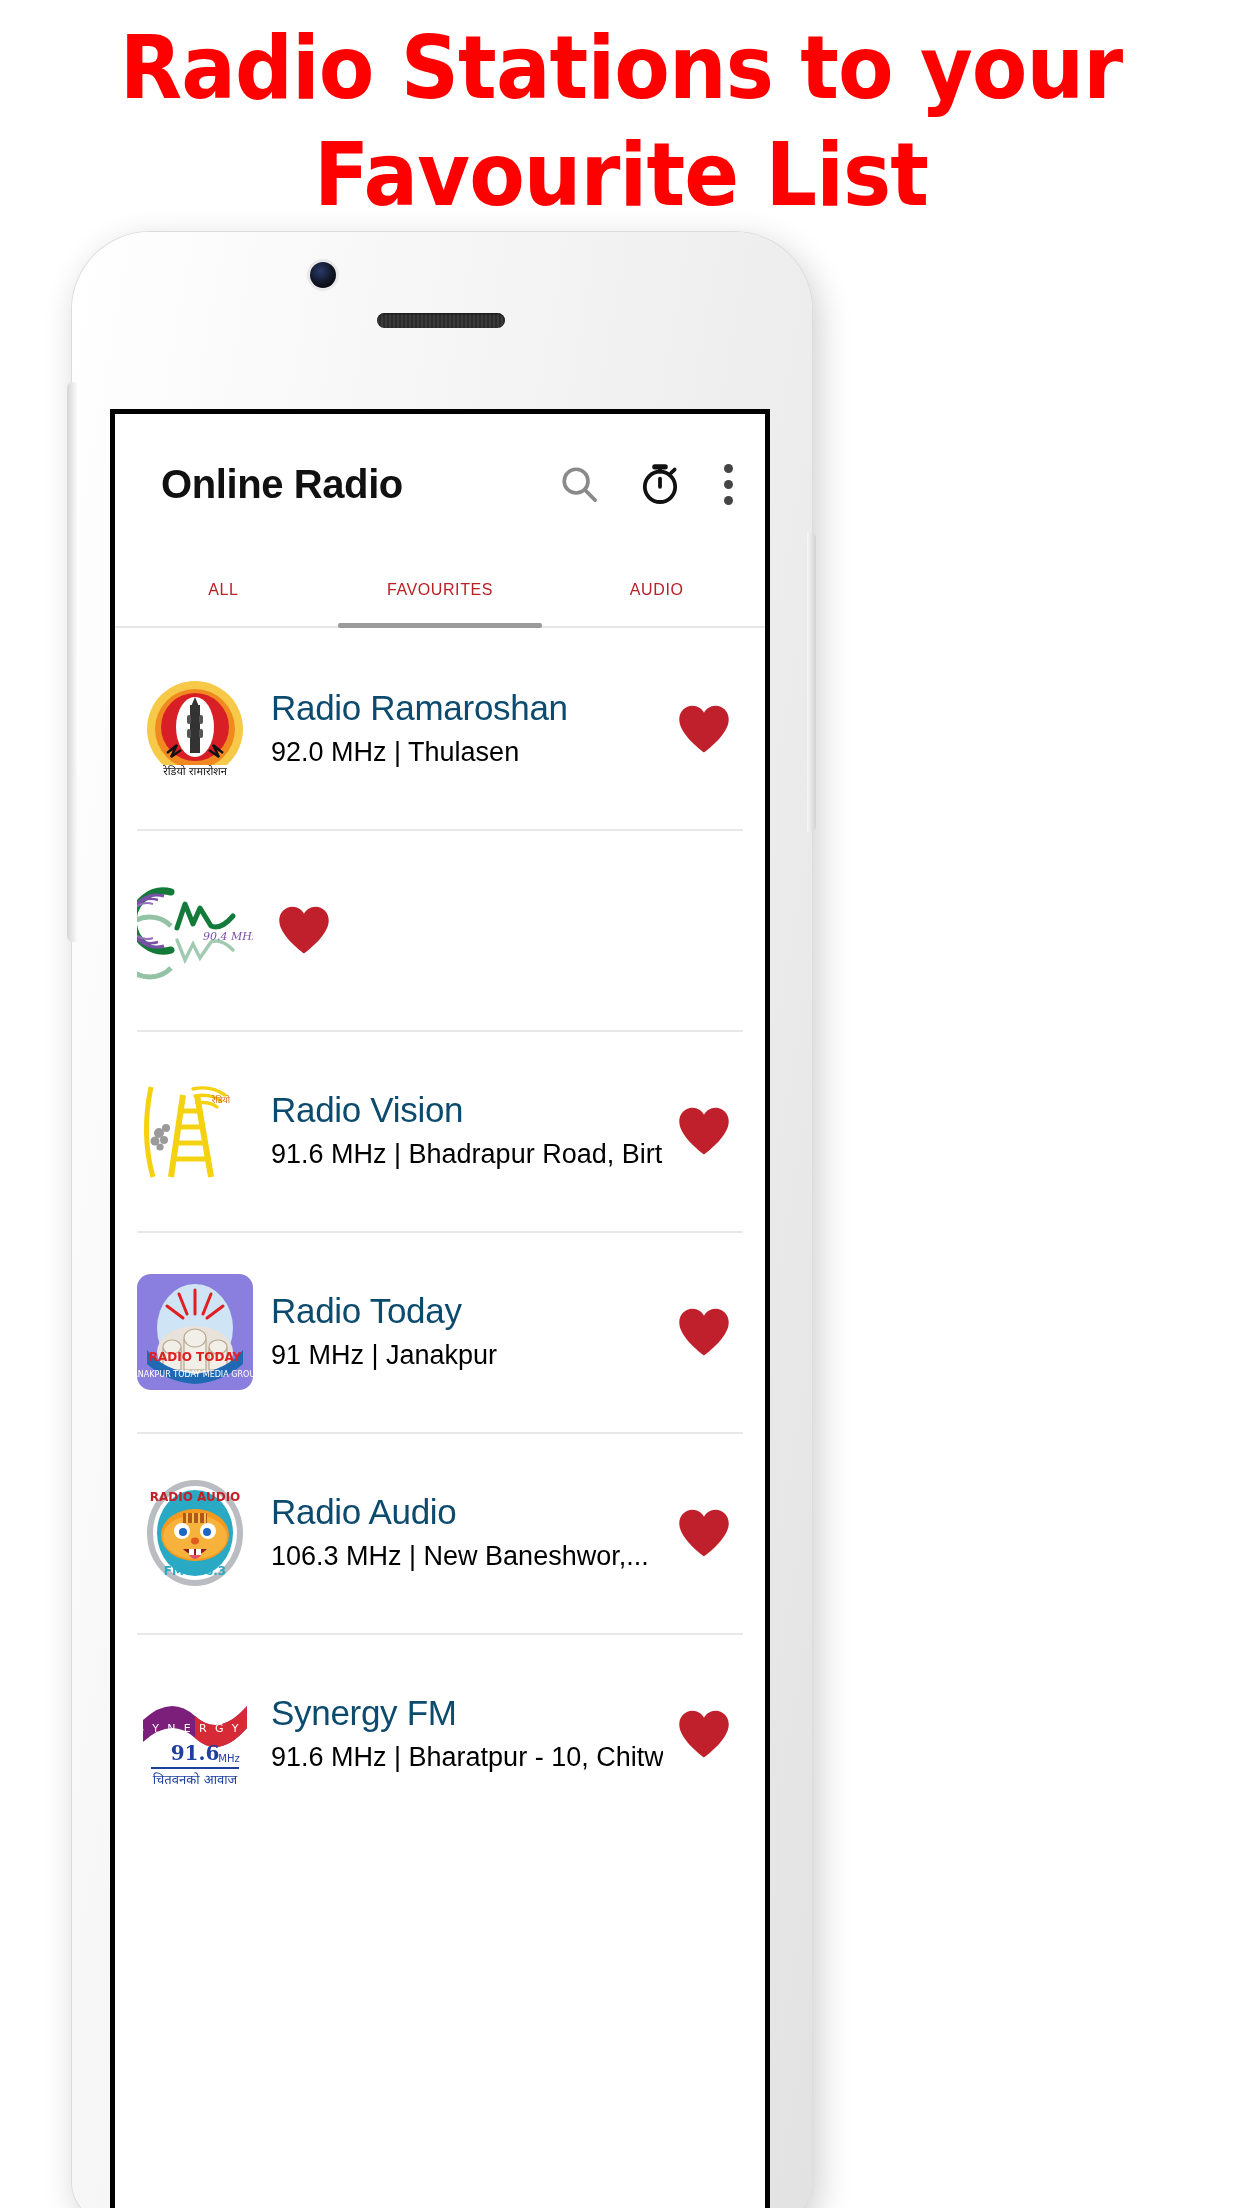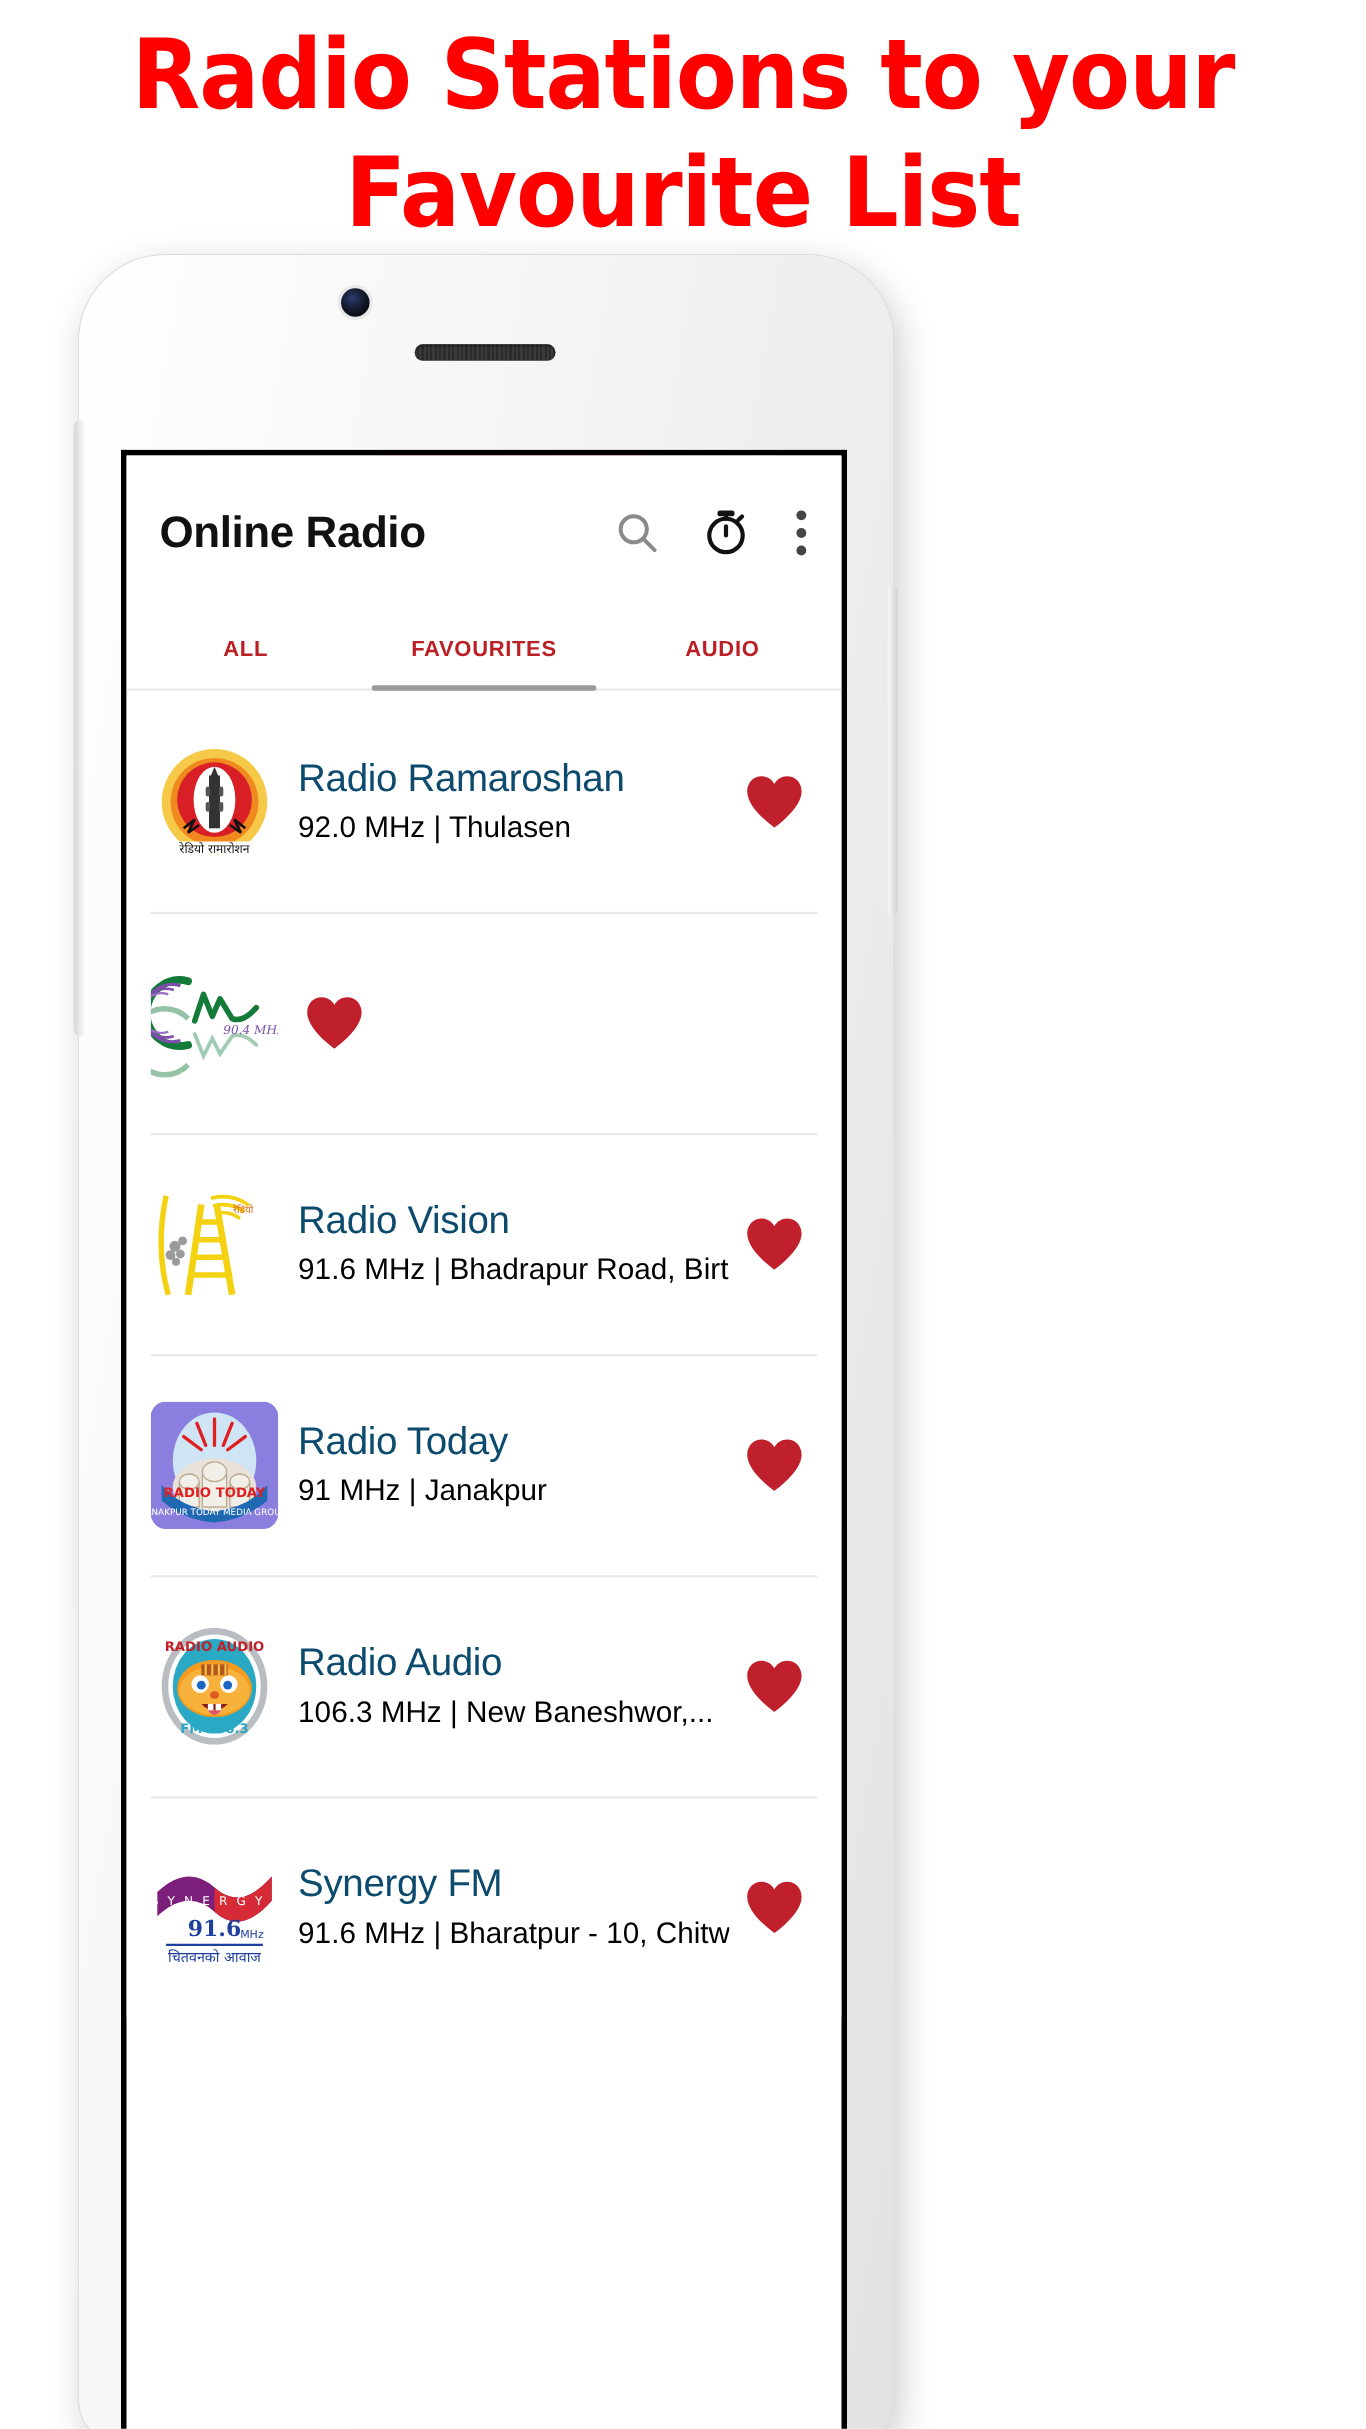--- a/index.html
+++ b/index.html
@@ -87,21 +87,21 @@
     background: #f15b54;
     border-radius: 0 0 4px 4px;
   }
 
   
   .toolbar {
     position: relative;
     height: 140px;
     display: flex;
     align-items: center;
-    padding: 0 26px 0 30px;
+    padding: 0 26px 0 46px;
     background: #ffffff;
     gap: 16px;
   }
   .app-title {
     font-size: 40px;
     font-weight: 700;
     color: #111111;
     letter-spacing: -.4px;
     flex: 1;
     white-space: nowrap;
@@ -116,22 +116,22 @@
     display: flex;
     height: 74px;
     background: #ffffff;
     border-bottom: 2px solid #e6e6e6;
   }
   .tab {
     flex: 1;
     display: flex;
     align-items: center;
     justify-content: center;
-    font-size: 20px;
-    font-weight: 700;
+    font-size: 16px;
+    font-weight: 400;
     letter-spacing: .6px;
     color: #BA2025;
     position: relative;
   }
   .tab.active::after {
     content: "";
     position: absolute;
     left: 6px; right: 6px; bottom: -2px;
     height: 5px;
     background: #9b9b9b;

